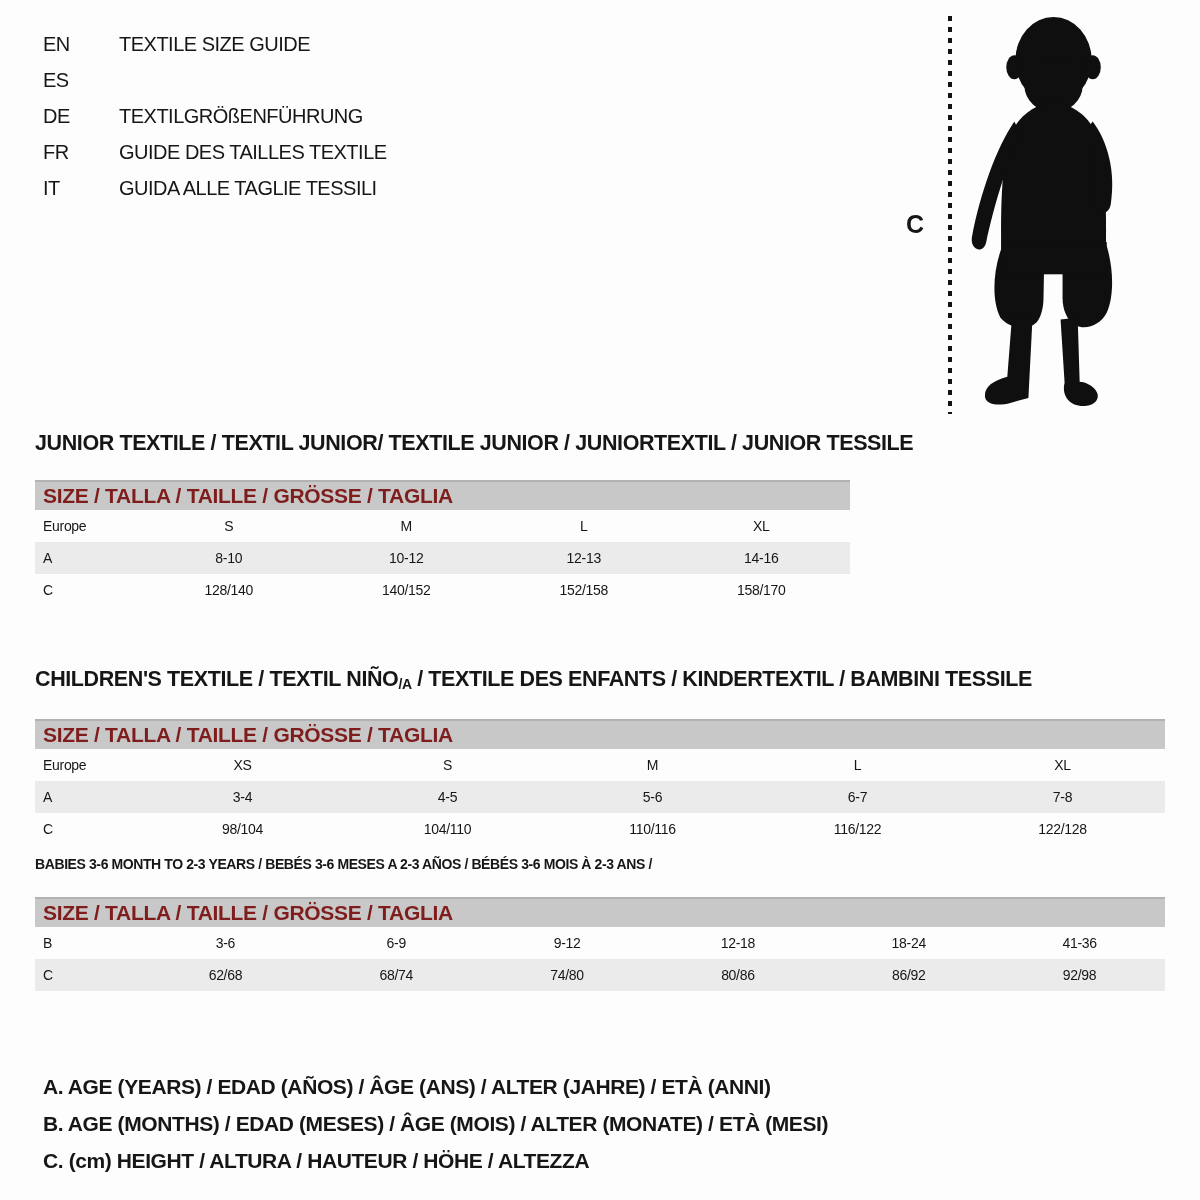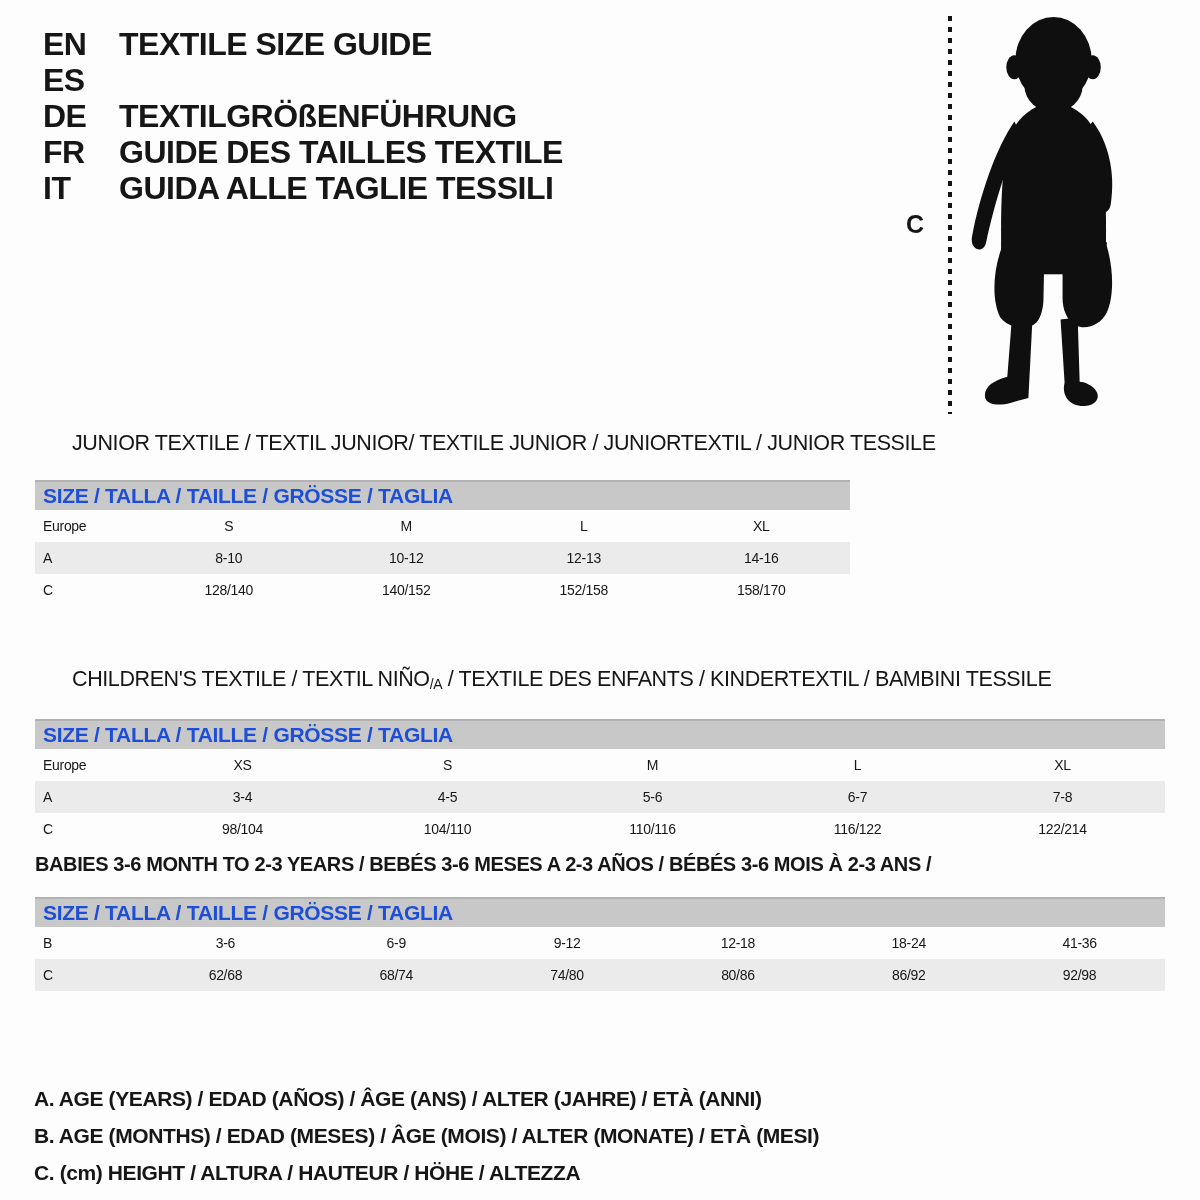--- a/index.html
+++ b/index.html
@@ -4,54 +4,54 @@
 <style>
   html,body { margin:0; padding:0; background:#ffffff; }
   .page {
     position:relative; width:1200px; height:1200px;
     background:#fdfdfd; overflow:hidden;
     font-family:"Liberation Sans", sans-serif;
     color:#161616;
   }
   
   .lang-list { position:absolute; left:43px; top:26px; }
-  .lang-row { display:flex; font-size:32px; font-weight:bold; line-height:36px; letter-spacing:-0.5px; }
+  .lang-row { display:flex; font-size:20px; font-weight:normal; line-height:36px; letter-spacing:-0.5px; }
   .lang-code { width:76px; flex:0 0 auto; }
   
   .measure-line {
     position:absolute; left:948px; top:16px; width:4px; height:398px;
     background:repeating-linear-gradient(to bottom, #141414 0px, #141414 5px, transparent 5px, transparent 11px);
   }
   .measure-label { position:absolute; left:906px; top:210px; font-size:25px; font-weight:bold; }
   .figure-svg { position:absolute; left:957px; top:13px; }
   
   .section { position:absolute; left:35px; }
   .sec-junior   { top:432px; width:815px; }
   .sec-children { top:668px; width:1130px; }
   .sec-babies   { top:848px; width:1130px; }
-  .sec-title { font-size:21.5px; line-height:22px; font-weight:normal; letter-spacing:-0.4px; white-space:nowrap;margin-left:37px; }
+  .sec-title { font-size:21.5px; line-height:22px; font-weight:bold; letter-spacing:-0.4px; white-space:nowrap; }
   .sec-junior .sec-title { margin-bottom:26px; }
   .sec-children .sec-title { margin-bottom:24px; }
   .sec-title .sub { font-size:14px; vertical-align:-3px; }
-  .babies-title-line { font-size:20px; line-height:33px; font-weight:bold; letter-spacing:-0.4px; white-space:nowrap; }
+  .babies-title-line { font-size:14px; line-height:33px; font-weight:bold; letter-spacing:-0.4px; white-space:nowrap; }
   .babies-gap { height:16px; }
   .size-bar {
     background:#c8c8c8; border-top:2px solid #b2b2b2;
     height:28px; line-height:27px; padding-left:8px;
-    font-size:21px; font-weight:bold; color:#1d4ed8; letter-spacing:-0.3px;
+    font-size:21px; font-weight:bold; color:#7f1d1d; letter-spacing:-0.3px;
   }
   .trow { display:grid; height:32px; align-items:center; font-size:14px; letter-spacing:-0.3px; }
   .cols4 { grid-template-columns:105px repeat(4,1fr); }
   .cols5 { grid-template-columns:105px repeat(5,1fr); }
   .cols6 { grid-template-columns:105px repeat(6,1fr); }
   .rlabel { padding-left:8px; }
   .cell { text-align:center; }
   .shaded { background:#ebebeb; }
   
-  .legend { position:absolute; left:34px; top:1068px;margin-top:12px; }
+  .legend { position:absolute; left:43px; top:1068px; }
   .legend-line { font-size:21px; line-height:37px; font-weight:bold; letter-spacing:-0.4px; white-space:nowrap; }
 </style>
 </head>
 <body>
 
 <div class="page">
 
   <div class="lang-list">
     <div class="lang-row">
       <span class="lang-code">EN</span>
@@ -137,21 +137,21 @@
       <span class="cell">5-6</span>
       <span class="cell">6-7</span>
       <span class="cell">7-8</span>
     </div>
     <div class="trow cols5">
       <span class="rlabel">C</span>
       <span class="cell">98/104</span>
       <span class="cell">104/110</span>
       <span class="cell">110/116</span>
       <span class="cell">116/122</span>
-      <span class="cell">122/214</span>
+      <span class="cell">122/128</span>
     </div>
   </div>
 
   <div class="section sec-babies">
     <div class="babies-title-line">BABIES 3-6 MONTH TO 2-3 YEARS / BEBÉS 3-6 MESES A 2-3 AÑOS / BÉBÉS 3-6 MOIS À 2-3 ANS /</div>
     <div class="babies-gap"></div>
     <div class="size-bar">SIZE / TALLA / TAILLE / GRÖSSE / TAGLIA</div>
     <div class="trow cols6">
       <span class="rlabel">B</span>
       <span class="cell">3-6</span>

